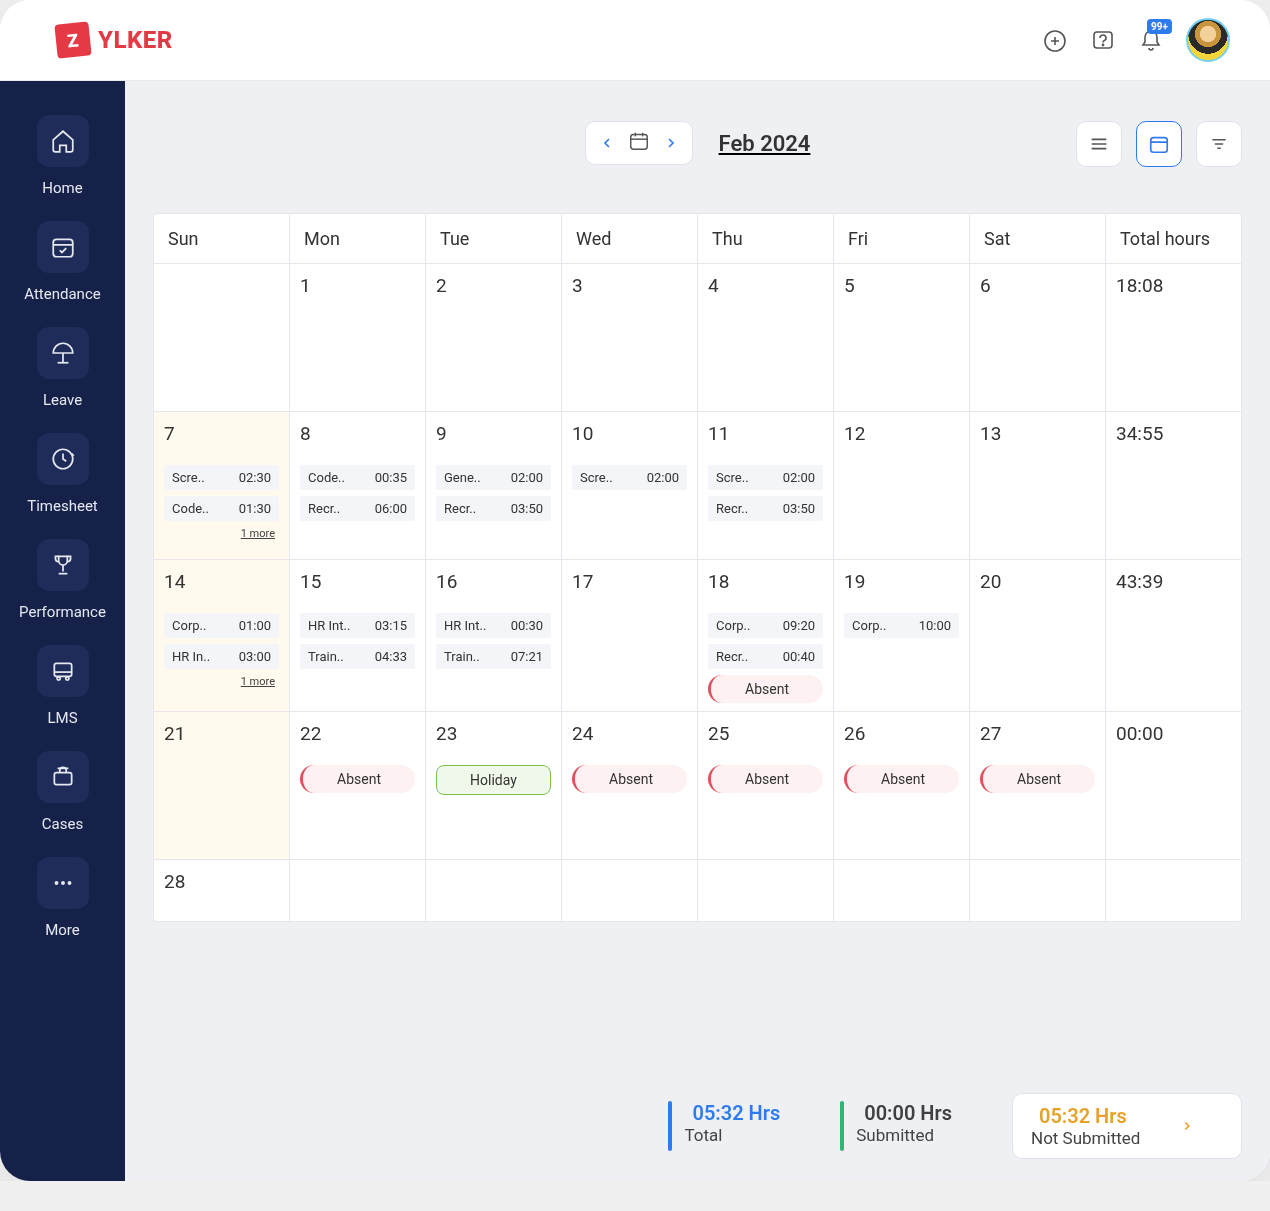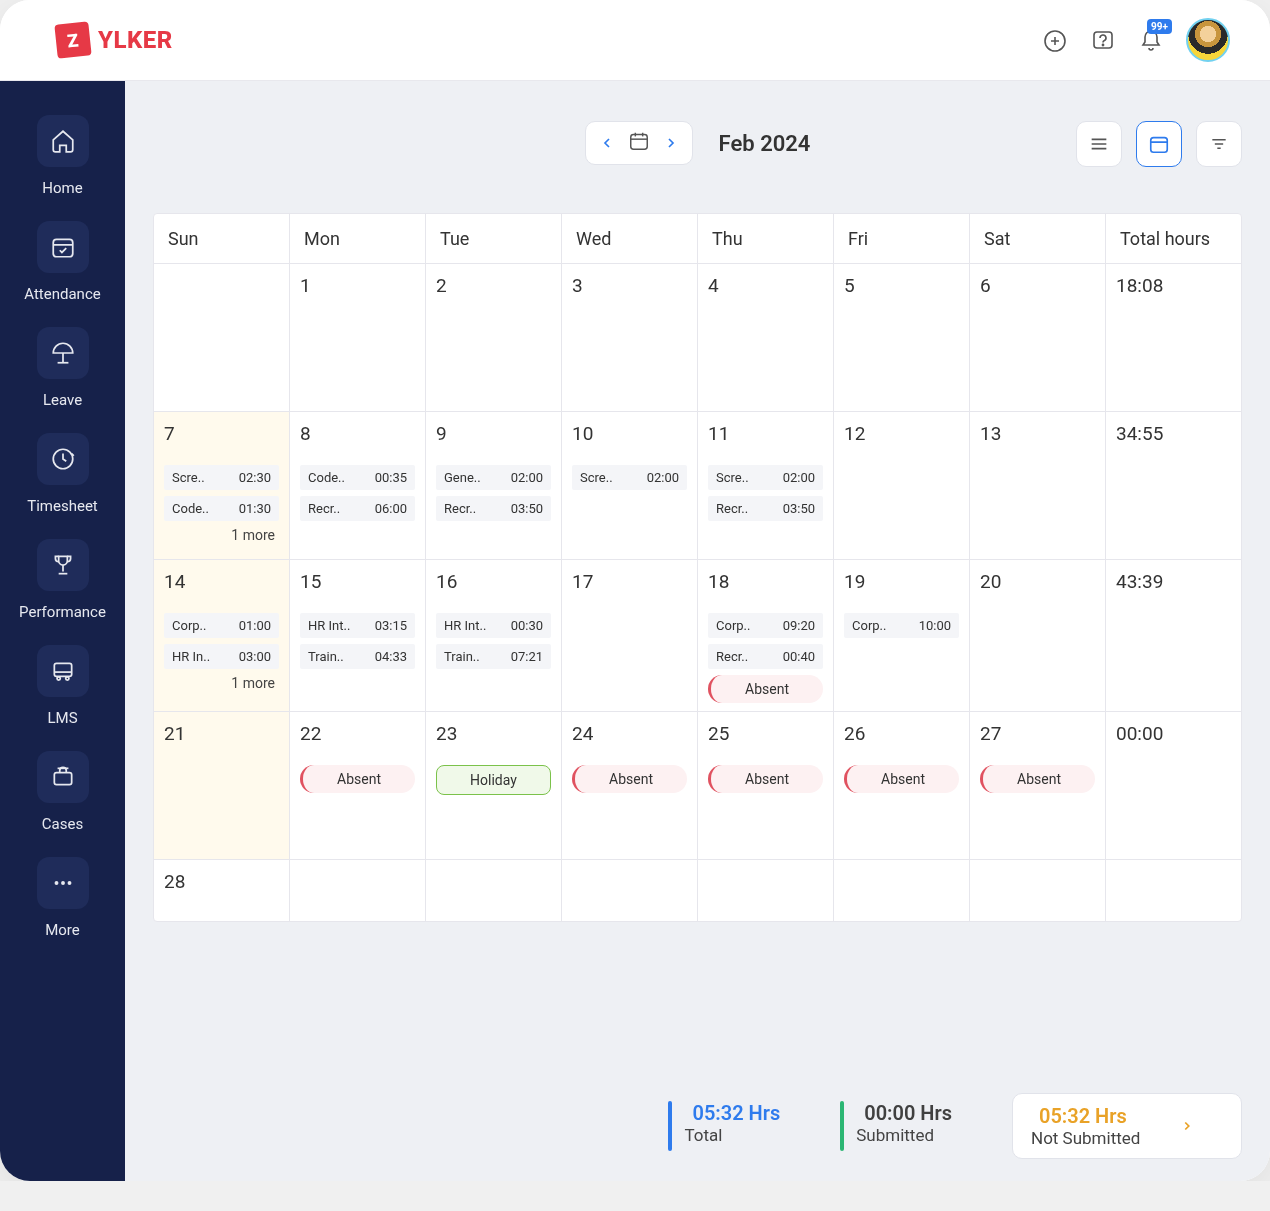--- a/index.html
+++ b/index.html
@@ -124,20 +124,21 @@
       flex: 1;
       padding: 40px 28px 0 28px;
       position: relative;
     }
     .toolbar {
       display: flex;
       align-items: flex-start;
       justify-content: center;
       position: relative;
       margin-bottom: 48px;
+      text-decoration: underline;
     }
     .date-nav {
       display: flex;
       align-items: center;
       gap: 14px;
     }
     .month-picker {
       display: flex;
       align-items: center;
       background: #fff;
@@ -232,21 +233,21 @@
       justify-content: space-between;
       align-items: center;
       background: #f4f5f8;
       border-radius: 2px;
       padding: 5px 8px;
       margin-bottom: 6px;
       font-size: 13px;
       color: #333;
     }
     .entry span:first-child { white-space: nowrap; overflow: hidden; text-overflow: ellipsis; max-width: 54px;}
-    .more-link { text-align: right; font-size: 14px; color: #444; padding-right: 4px; }
+    .more-link { text-align: right; font-size: 11px; color: #444; padding-right: 4px; text-decoration: underline; }
     .badge {
       border-radius: 14px;
       padding: 6px 0;
       text-align: center;
       font-size: 14px;
       margin-top: 20px;
     }
     .badge.absent {
       background: #fdf1f2;
       border-left: 3px solid #e05260;

